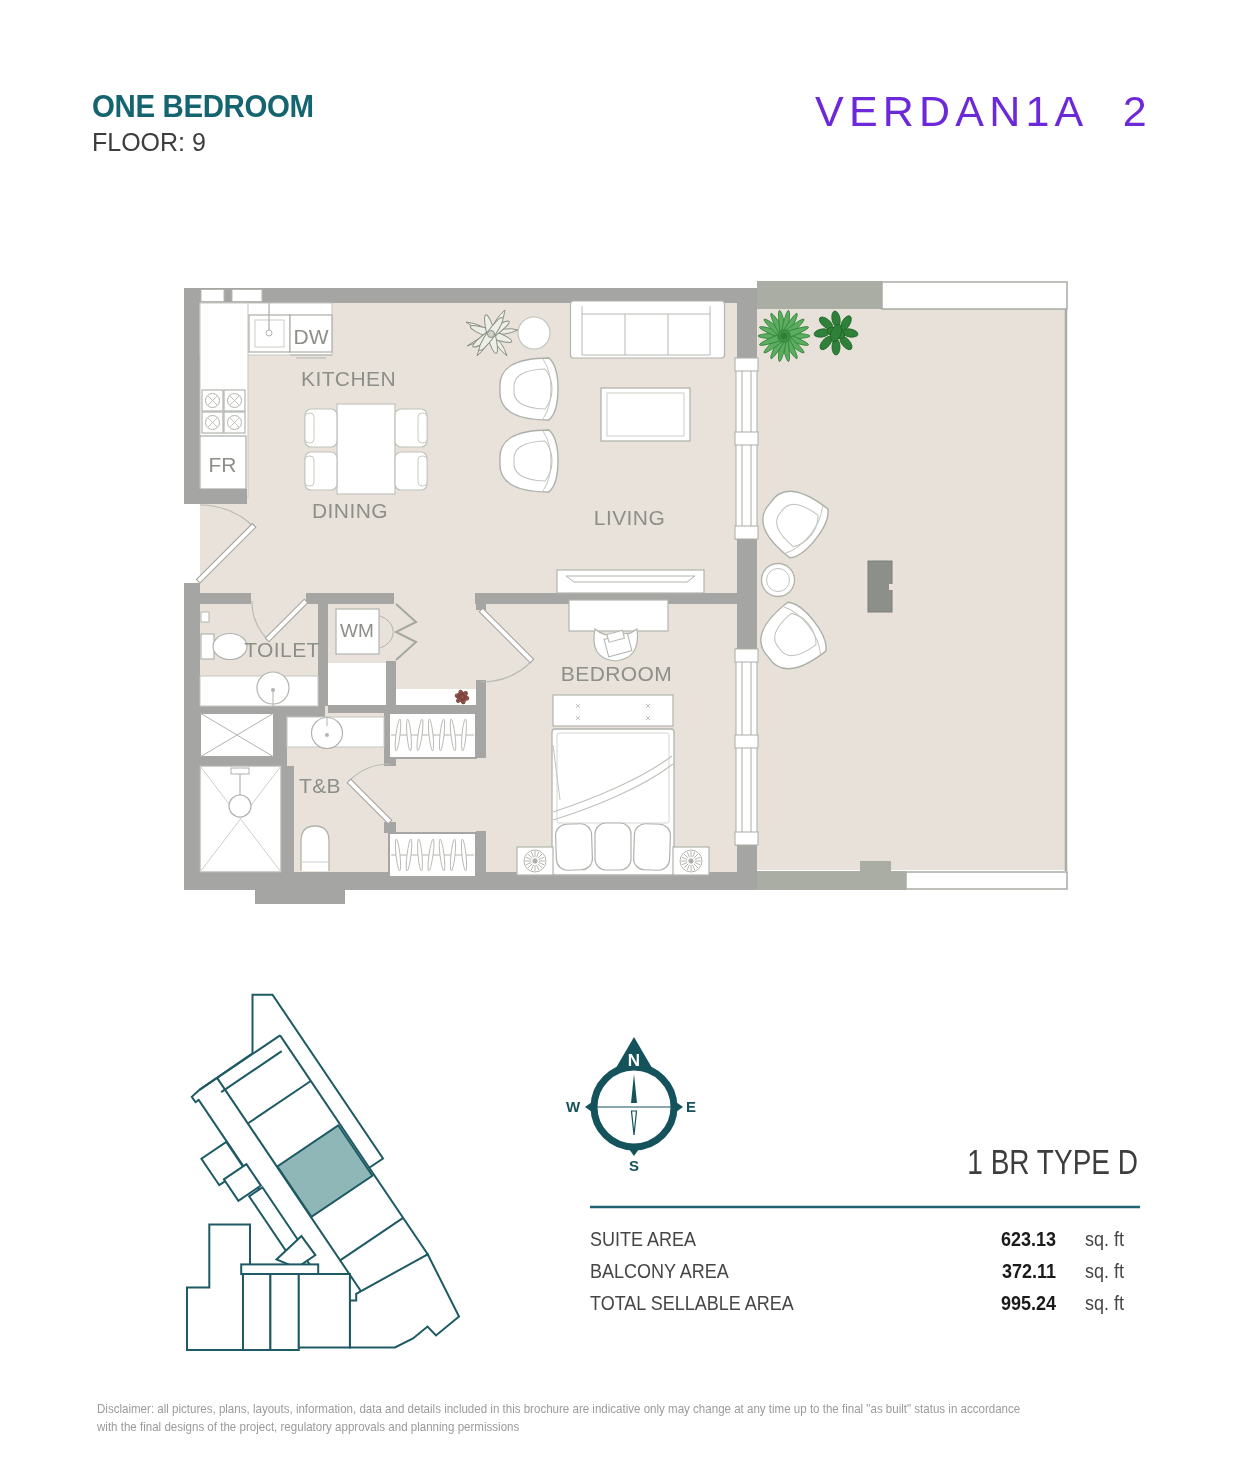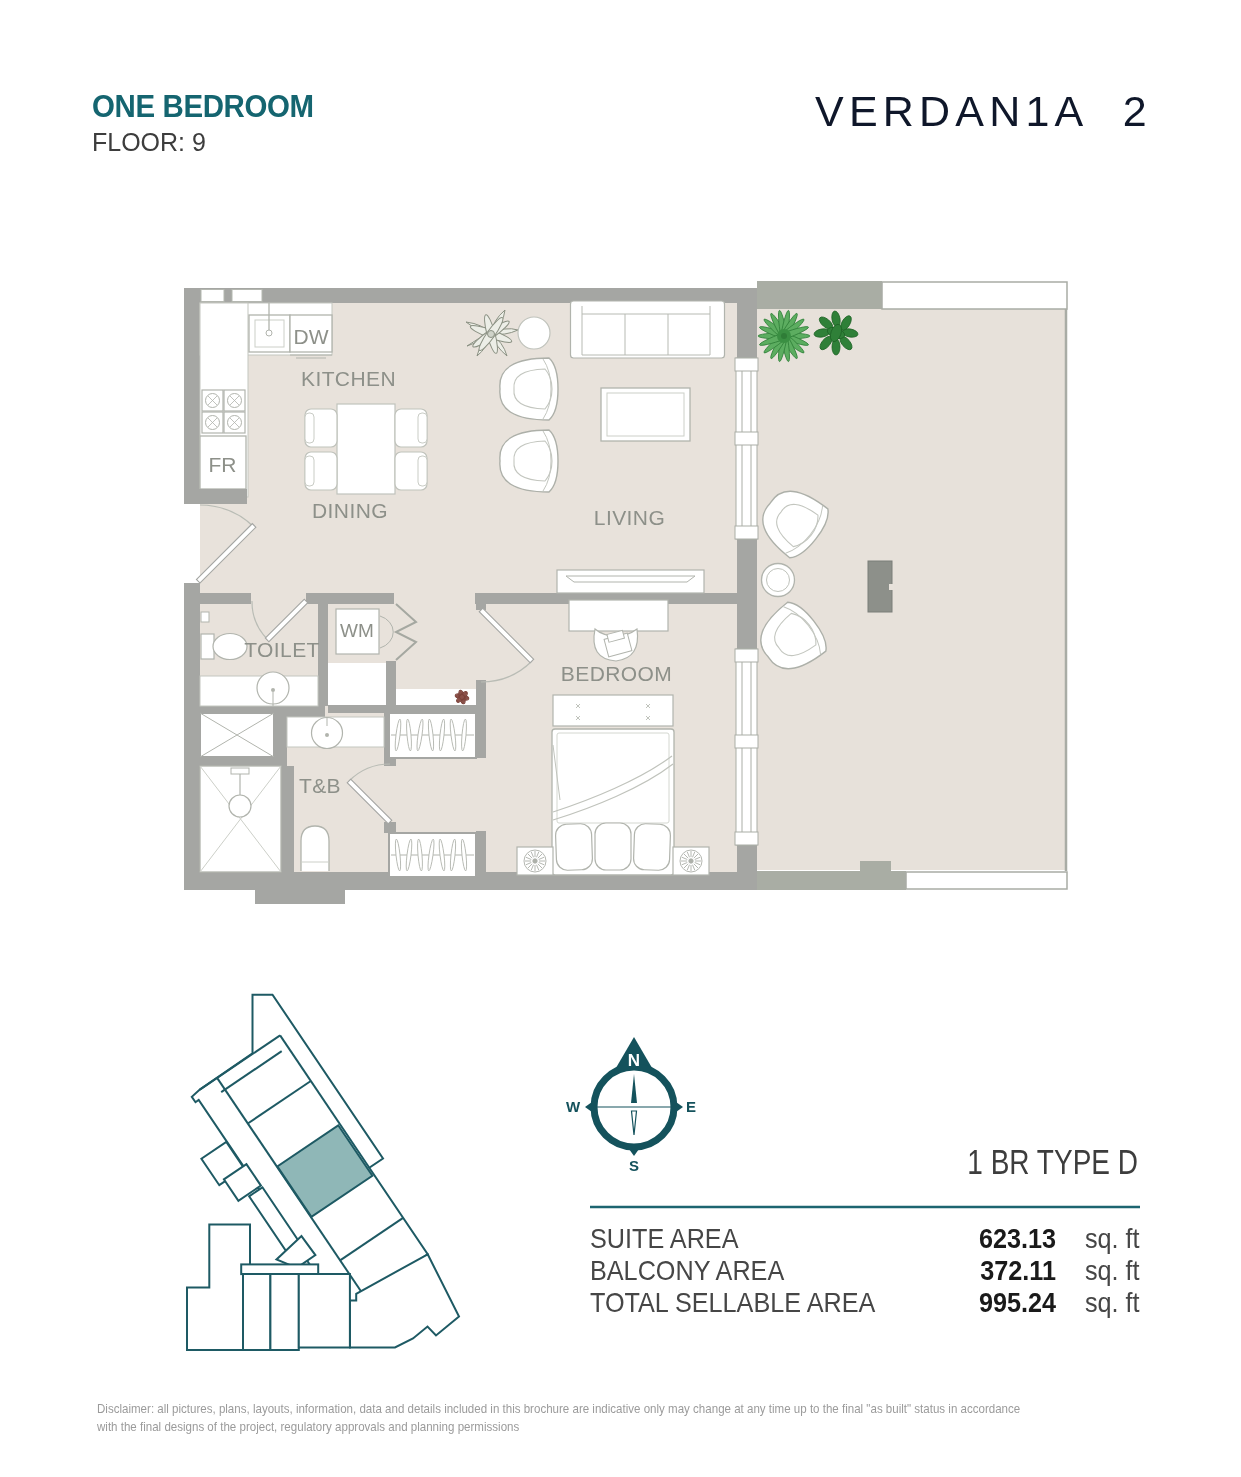--- a/index.html
+++ b/index.html
@@ -6,21 +6,21 @@
   body{width:1241px;height:1477px;position:relative;font-family:"Liberation Sans",sans-serif;overflow:hidden;}
   .abs{position:absolute;}
 </style>
 </head>
 <body>
 
 <div class="abs" style="left:92px;top:88px;font-size:32px;font-weight:700;color:#156570;letter-spacing:-0.4px;transform:scaleX(0.92);transform-origin:0 50%;">ONE BEDROOM</div>
 
 <div class="abs" style="left:92px;top:128px;font-size:25px;color:#3d3d3d;">FLOOR: 9</div>
 
-<div class="abs" style="left:815px;top:87px;font-size:43px;font-weight:400;color:#0f172a;letter-spacing:5.2px;">VERDAN1A&nbsp;&nbsp;2</div>
+<div class="abs" style="left:815px;top:87px;font-size:43px;font-weight:400;color:#6d28d9;letter-spacing:5.2px;">VERDAN1A&nbsp;&nbsp;2</div>
 
 <svg class="abs" style="left:0;top:0" width="1241" height="1477" viewBox="0 0 1241 1477">
   <defs>
 
     <g id="tubchair">
       <path d="M 20,-31 Q -32,-31 -29,0 Q -32,31 20,31 Q 29,23 29,0 Q 29,-23 20,-31 Z" fill="#ffffff" stroke="#adb0a9" stroke-width="1.4"></path>
       <path d="M 16,-20 Q -17,-19 -15,0 Q -17,19 16,20 Q 23,12 23,0 Q 23,-12 16,-20 Z" fill="#ffffff" stroke="#c3c6bf" stroke-width="1.1"></path>
       <path d="M 14,-30 Q 22,-18 22,0 Q 22,18 14,30" fill="none" stroke="#c3c6bf" stroke-width="1"></path>
     </g>
   </defs>
@@ -498,21 +498,21 @@
       <text x="691" y="1112">E</text>
       <text x="634" y="1171">S</text>
     </g>
   </g>
 
   <line x1="590" y1="1207" x2="1140" y2="1207" stroke="#1d6570" stroke-width="2.5"></line>
 </svg>
 
 <div class="abs" style="left:640px;top:1142px;width:498px;text-align:right;font-size:35px;color:#3d3d3d;transform:scaleX(0.80);transform-origin:100% 50%;">1 BR TYPE D</div>
 
-<div class="abs" style="left:590px;top:1223px;width:552px;font-size:28px;color:#464646;line-height:32px;">
+<div class="abs" style="left:590px;top:1223px;width:552px;font-size:20px;color:#464646;line-height:32px;">
 
   <div style="position:relative;height:32px;"><span style="display:inline-block;transform:scaleX(0.9);transform-origin:0 50%;">SUITE AREA</span><span style="position:absolute;left:316px;width:150px;text-align:right;font-weight:700;color:#1a1a1a;transform:scaleX(0.9);transform-origin:100% 50%;">623.13</span><span style="position:absolute;left:495px;white-space:nowrap;transform:scaleX(0.9);transform-origin:0 50%;">sq. ft</span></div>
 
   <div style="position:relative;height:32px;"><span style="display:inline-block;transform:scaleX(0.9);transform-origin:0 50%;">BALCONY AREA</span><span style="position:absolute;left:316px;width:150px;text-align:right;font-weight:700;color:#1a1a1a;transform:scaleX(0.9);transform-origin:100% 50%;">372.11</span><span style="position:absolute;left:495px;white-space:nowrap;transform:scaleX(0.9);transform-origin:0 50%;">sq. ft</span></div>
 
   <div style="position:relative;height:32px;"><span style="display:inline-block;transform:scaleX(0.9);transform-origin:0 50%;">TOTAL SELLABLE AREA</span><span style="position:absolute;left:316px;width:150px;text-align:right;font-weight:700;color:#1a1a1a;transform:scaleX(0.9);transform-origin:100% 50%;">995.24</span><span style="position:absolute;left:495px;white-space:nowrap;transform:scaleX(0.9);transform-origin:0 50%;">sq. ft</span></div>
 </div>
 
 <div class="abs" style="left:97px;top:1400px;font-size:13px;color:#9b9b9b;line-height:17.5px;white-space:nowrap;transform:scaleX(0.888);transform-origin:0 0;">Disclaimer: all pictures, plans, layouts, information, data and details included in this brochure are indicative only may change at any time up to the final "as built" status in accordance<br>with the final designs of the project, regulatory approvals and planning permissions</div>
 

